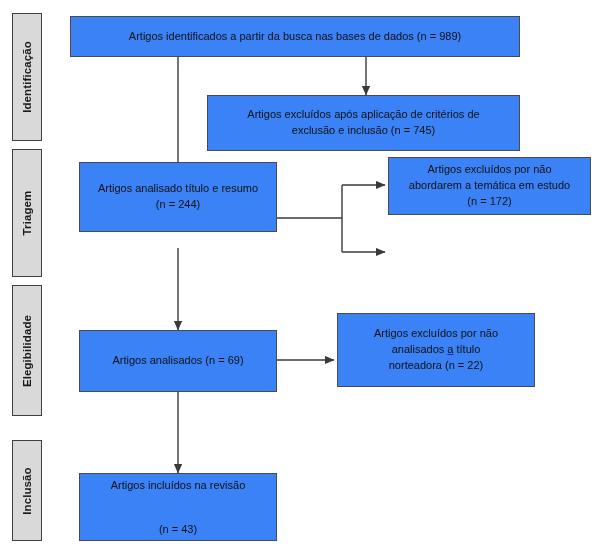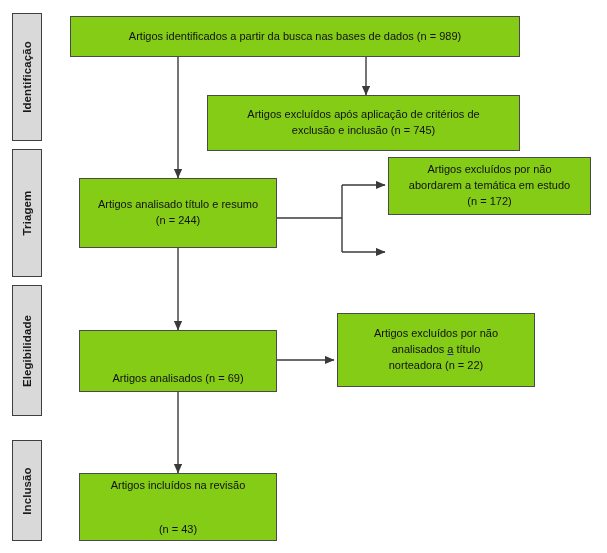--- a/index.html
+++ b/index.html
@@ -29,21 +29,21 @@
   .stage-label .vtext {
     transform: rotate(-90deg);
     white-space: nowrap;
     font-size: 11.5px;
     font-weight: bold;
     color: #1a1a1a;
     letter-spacing: 0.1px;
   }
   .node {
     position: absolute;
-    background: #84cc16;
+    background: #3b82f6;
     border: 1px solid #4a4a4a;
     box-sizing: border-box;
     display: flex;
     align-items: center;
     justify-content: center;
     text-align: center;
     padding: 4px 6px;
     font-size: 11px;
     line-height: 1.45;
     color: #111111;
@@ -113,33 +113,33 @@
 
   <div class="node" style="left:70px; top:16px; width:450px; height:41px;">
     <span class="txt">Artigos identificados a partir da busca nas bases de dados (n = 989)</span>
   </div>
 
   <div class="node" style="left:207px; top:95px; width:313px; height:56px;">
     <span class="txt">Artigos excluídos após aplicação de critérios de
 exclusão e inclusão (n = 745)</span>
   </div>
 
-  <div class="node" style="left:79px; top:178px; width:198px; height:70px;">
+  <div class="node" style="left:79px; top:162px; width:198px; height:70px;">
     <span class="txt">Artigos analisado título e resumo
 (n = 244)</span>
   </div>
 
   <div class="node" style="left:388px; top:157px; width:203px; height:58px;">
     <span class="txt">Artigos excluídos por não
 abordarem a temática em estudo
 (n = 172)</span>
   </div>
 
 
-  <div class="node" style="left:79px; top:330px; width:198px; height:62px;align-items:flex-end;">
+  <div class="node" style="left:79px; top:330px; width:198px; height:62px;">
     <span class="txt">Artigos analisados (n = 69)</span>
   </div>
 
   <div class="node" style="left:337px; top:313px; width:198px; height:74px;">
     <span class="txt"><span>Artigos excluídos por não</span><br><span>analisados </span><span class="underlined-word">a</span><span> título</span><br><span>norteadora (n = 22)</span></span>
   </div>
 
   <div class="node spaced" style="left:79px; top:473px; width:198px; height:68px;">
     <span class="txt">Artigos incluídos na revisão
 

